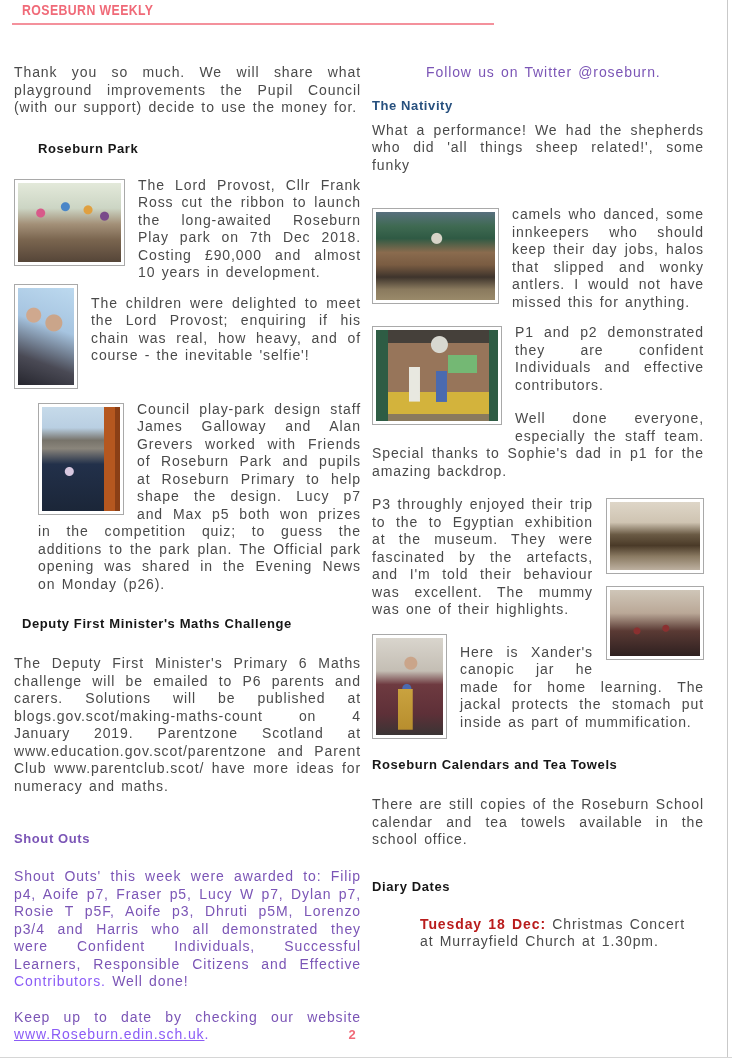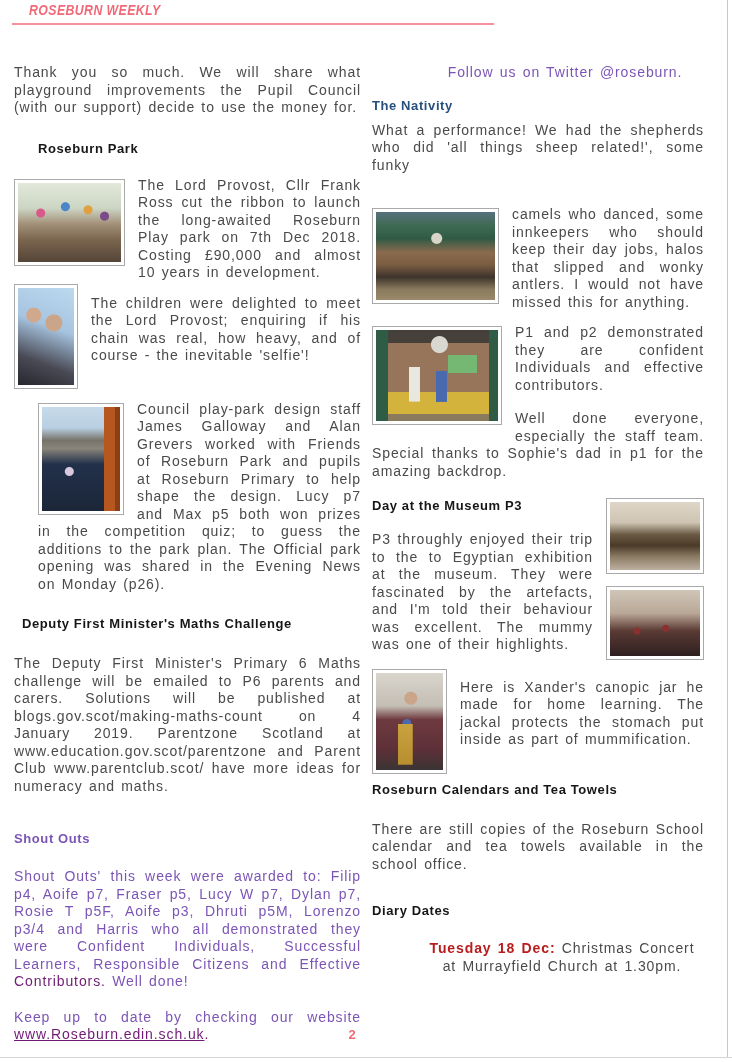--- a/index.html
+++ b/index.html
@@ -10,21 +10,21 @@
     font-family:"Liberation Sans","DejaVu Sans",sans-serif;
     color:#454545;
     overflow:hidden;
     box-sizing:border-box;
   }
   
   .edge-right{position:absolute;top:0;bottom:4px;right:4px;width:1px;background:#c9c9c9;}
   .edge-bottom{position:absolute;left:0;right:0;bottom:4px;height:1px;background:#d6d6d6;}
 
   
-  .masthead{position:absolute;top:1px;left:29px;font-style:italic;}
+  .masthead{position:absolute;top:1px;left:22px;}
   .masthead .title{
     display:inline-block;
     font-size:15px;font-weight:bold;letter-spacing:.5px;
     color:#f06a78;
     transform:scaleX(.82);transform-origin:left top;
     white-space:nowrap;
   }
   .rule{position:absolute;top:23px;left:12px;width:482px;height:2px;background:#f4919c;}
 
   
@@ -32,28 +32,28 @@
   .col-left{width:347px;}
   .col-right{width:332px;margin-left:11px;}
 
   p,h2{margin:0;}
   .body-txt{
     font-size:14px;line-height:17.5px;
     letter-spacing:.9px;word-spacing:1.5px;
     color:#4a4a4a;
     text-align:justify;
   }
-  .no-just{text-align:center;margin-left:48px;}
+  .no-just{text-align:left;margin-left:48px;}
   h2{
     font-size:13px;font-weight:bold;color:#161616;
     letter-spacing:.6px;line-height:19px;
   }
   .purple{color:#7b55b6;}
   .navy{color:#27507e;}
-  .dark{color:#701a75;}
+  .dark{color:#8b5cf6;}
   .b{font-weight:bold;color:#b91c1c;}
   .underline{text-decoration:underline;}
 
   
   .photo{
     box-sizing:border-box;background:#fff;border:1px solid #a9a9a9;padding:3px;
     display:block;
   }
   .f-left{float:left;margin:2px 13px 6px 0;}
   .ph{display:block;width:100%;height:100%;}
@@ -218,21 +218,20 @@
 
       <div class="museum-sec">
         <div class="mus-imgs">
           <span class="photo mus1">
               <span class="ph"></span>
             </span>
           <span class="photo mus2">
               <span class="ph"></span>
             </span>
         </div>
-        <h2 class="h-museum">Day at the Museum P3</h2>
         <p class="body-txt museum-body">P3 throughly enjoyed their trip to the to Egyptian exhibition at the museum. They were fascinated by the artefacts, and I'm told their behaviour was excellent. The mummy was one of their highlights.</p>
 
         <div class="xander-block">
           <span class="photo xander f-left">
               <span class="ph"></span>
             </span>
           <p class="body-txt" style="padding-top:12px;">Here is Xander's canopic jar he made for home learning. The jackal protects the stomach put inside as part of mummification.</p>
         </div>
       </div>
 

